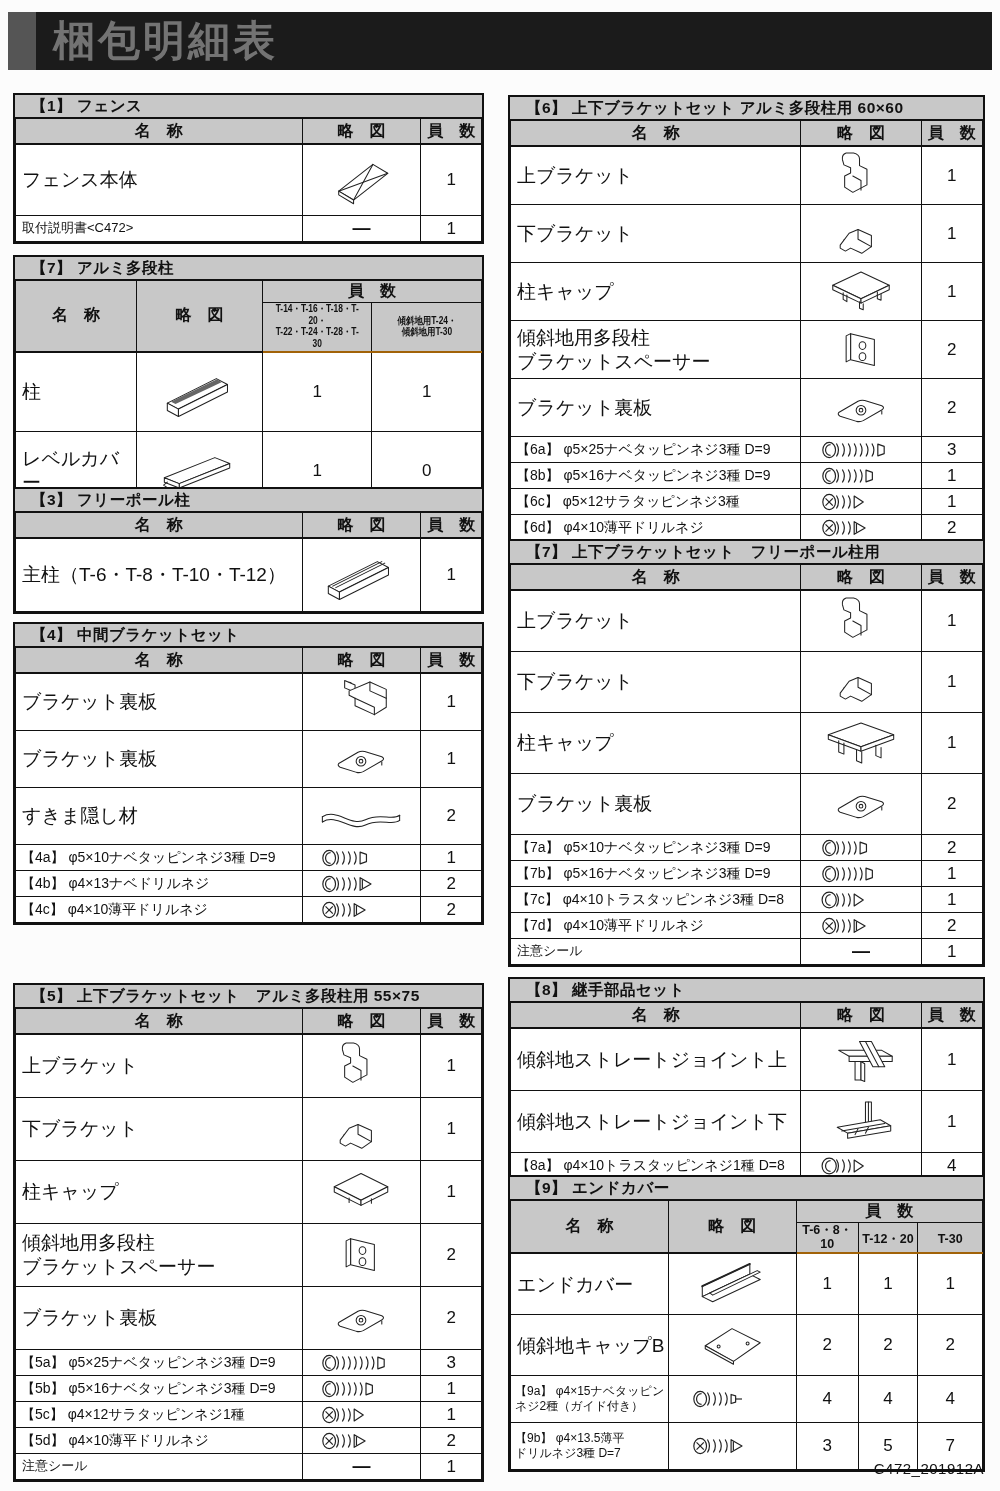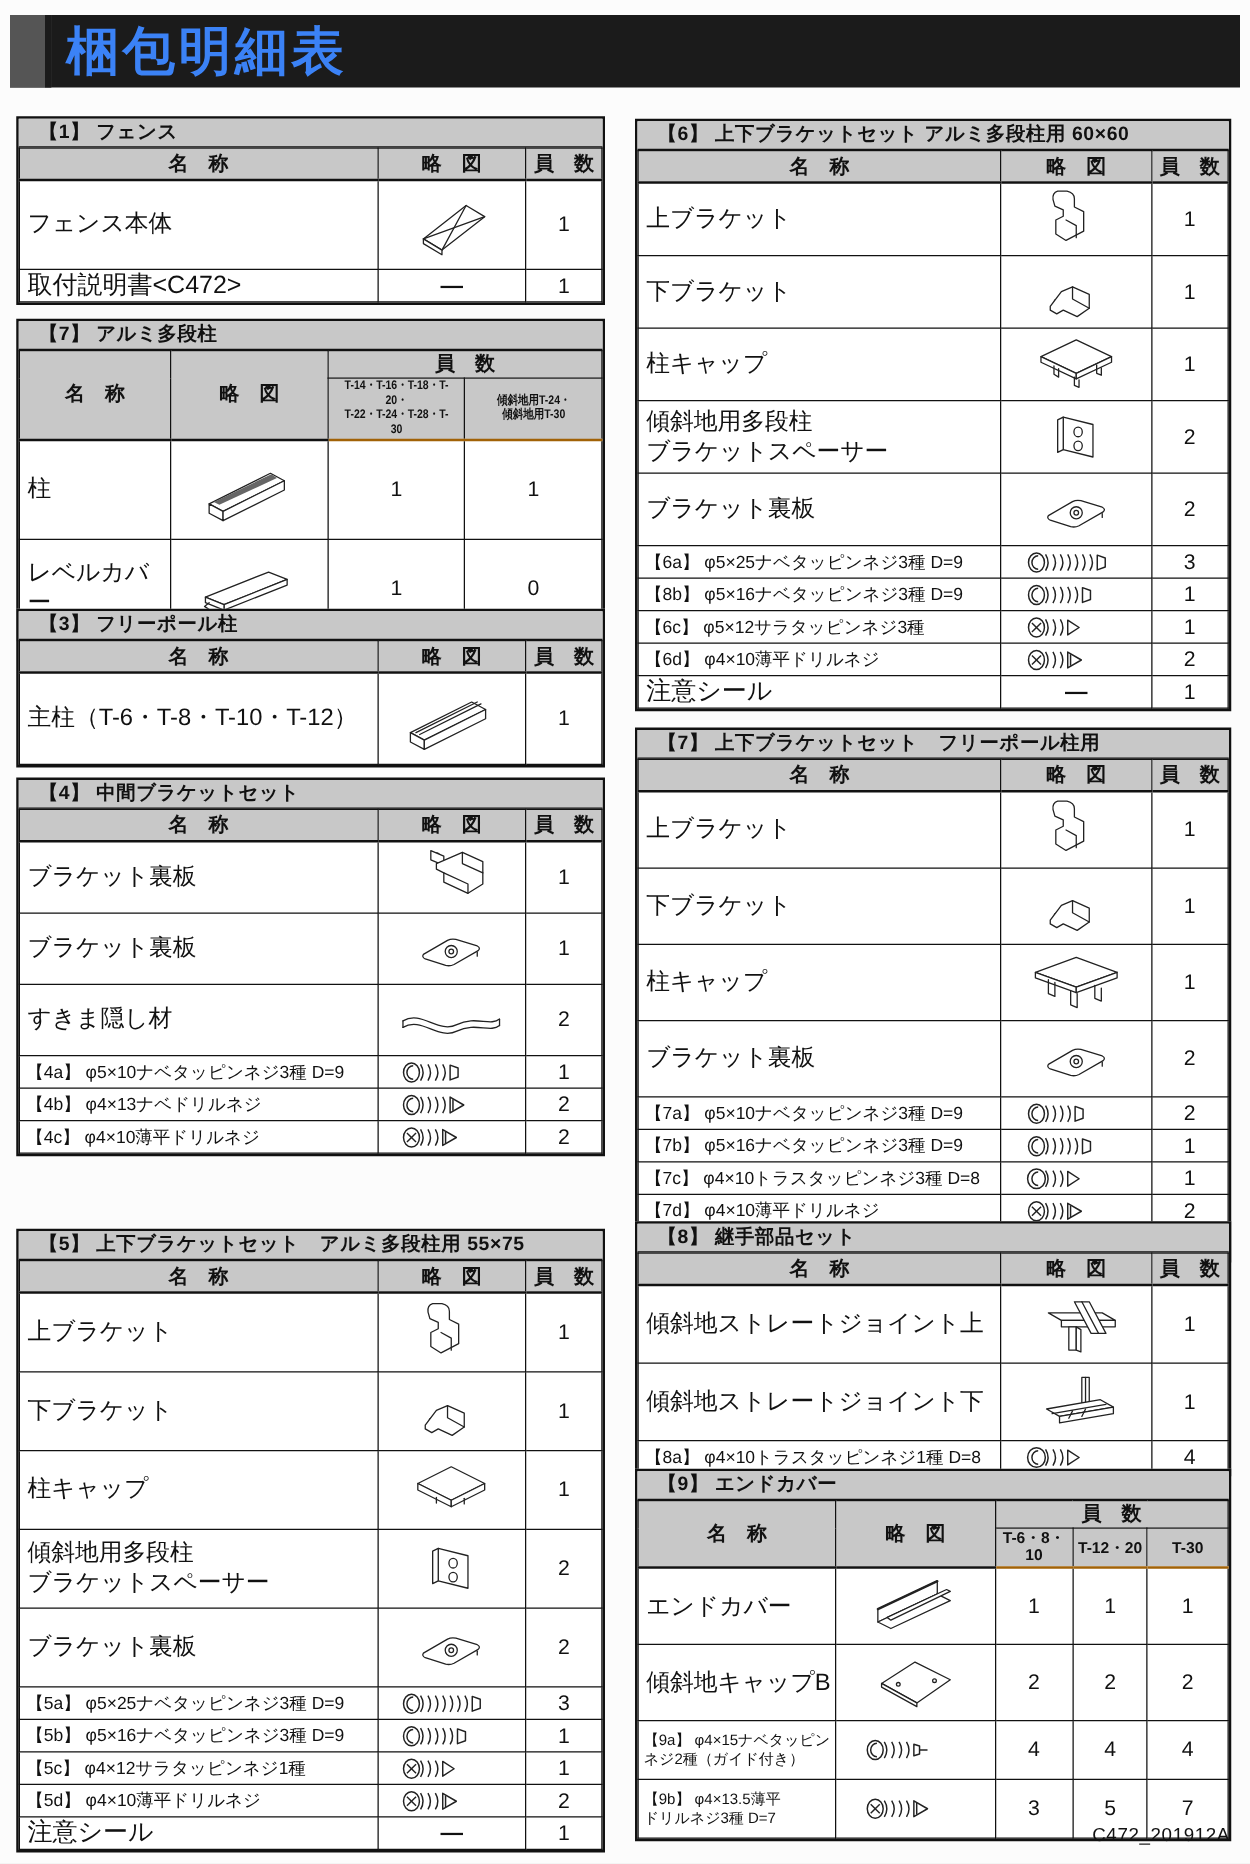--- a/index.html
+++ b/index.html
@@ -2,21 +2,21 @@
 <html><head>
 <meta charset="utf-8">
 <style>
   html,body{margin:0;padding:0;background:#e9e9e9;}
   .page{position:relative;width:1000px;height:1491px;background:#fcfcfc;overflow:hidden;
         font-family:"Liberation Sans","DejaVu Sans",sans-serif;color:#111;}
   
   .header-bar{position:absolute;left:8px;top:12px;width:984px;height:58px;background:#1b1b1b;
               display:flex;align-items:center;}
   .header-square{width:28px;height:58px;background:#555;flex:0 0 auto;border-right:5px solid #1b1b1b;}
-  .page-title{color:#3b82f6;font-size:42px;font-weight:bold;letter-spacing:3px;margin-left:12px;line-height:1;text-align:right;}
+  .page-title{color:#737373;font-size:42px;font-weight:bold;letter-spacing:3px;margin-left:12px;line-height:1;text-align:right;}
   
   .tbl{position:absolute;border:2.5px solid #111;background:#fff;box-sizing:border-box;}
   .col-L{left:13px;width:471px;}
   .col-R{left:508px;width:477px;}
   .tbl-title{background:#c8c8c8;height:22px;line-height:22px;font-weight:bold;font-size:15.5px;
              padding-left:16px;border-bottom:1.5px solid #111;letter-spacing:.5px;white-space:nowrap;overflow:hidden;}
   table{border-collapse:collapse;width:100%;table-layout:fixed;}
   th,td{border:1px solid #111;overflow:hidden;padding:0;}
   thead th{background:#c8c8c8;font-size:16px;font-weight:bold;height:24px;border-bottom:2px solid #111;}
   thead th.th-qspan{height:18px;border-bottom:1px solid #111;}
@@ -33,21 +33,21 @@
   #t2 tr.row-part td{height:78px;}
   #t3 tr.row-part td{height:72px;}
   #t4 tr.row-part td{height:56px;}
   #t5 tr.row-part td{height:62px;}
   #t6 tr.row-part td{height:57px;}
   #t7 tr.row-part td{height:60px;}
   #t8 tr.row-part td{height:61px;}
   #t9 tr.row-part td{height:60px;}
   tr.row-screw td,tr.row-note td{height:25px;}
   tr.row-screw td.name{font-size:14px;padding-left:5px;white-space:nowrap;}
-  tr.row-note td.name{font-size:20px;margin-top:30px;}
+  tr.row-note td.name{font-size:13px;margin-top:30px;}
   tr.row-screw2 td{height:46px;}
   tr.row-screw2 td.name{font-size:12px;padding-left:4px;line-height:1.3;}
   .dash{font-size:18px;font-weight:bold;line-height:1;}
   svg.part,svg.screw{display:block;margin:0 auto;}
   
   .doc-code{position:absolute;right:16px;top:1460px;font-size:15px;letter-spacing:.5px;}
 </style>
 </head>
 <body>
 
@@ -628,21 +628,21 @@
               <td class="qty">2</td>
             </tr>
             <tr class="row-note">
               <td class="name">注意シール</td>
               <td class="diagram"><span class="dash">—</span></td>
               <td class="qty">1</td>
             </tr>
           </tbody>
         </table>
       </section>
-      <section class="tbl col-R" id="t7" style="top: 582px;">
+      <section class="tbl col-R" id="t7" style="top: 539px;">
         <div class="tbl-title">【7】 上下ブラケットセット　フリーポール柱用</div>
         <table>
           <colgroup>
             <col style="width: 61.5%;">
             <col style="width: 25.5%;">
             <col style="width: 13%;">
           </colgroup>
           <thead>
             <tr>
               <th>名　称</th>

